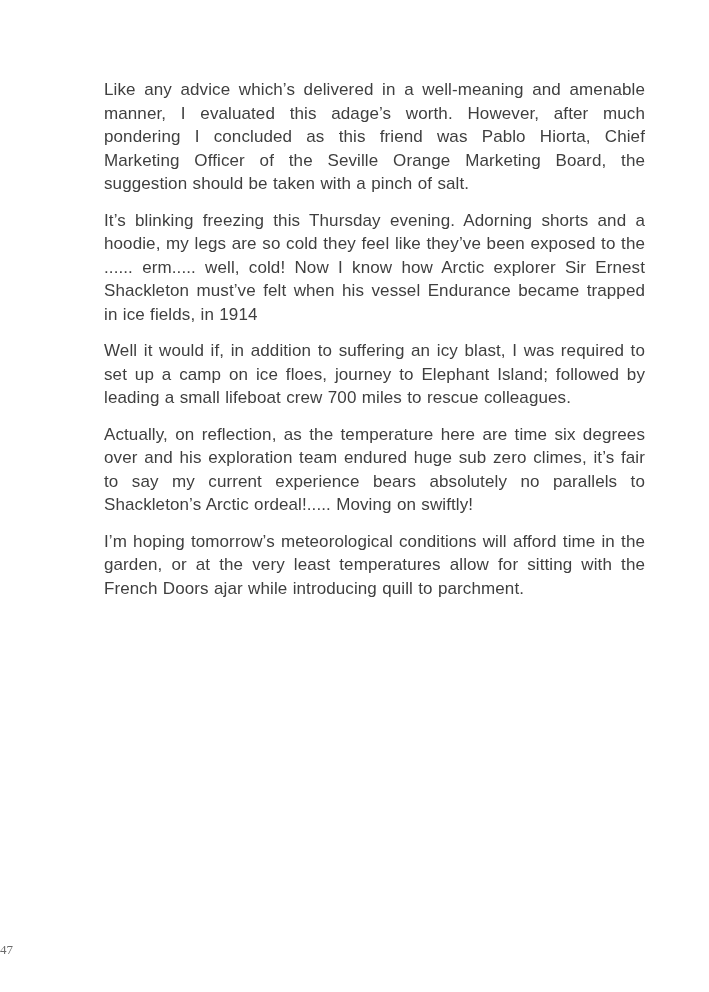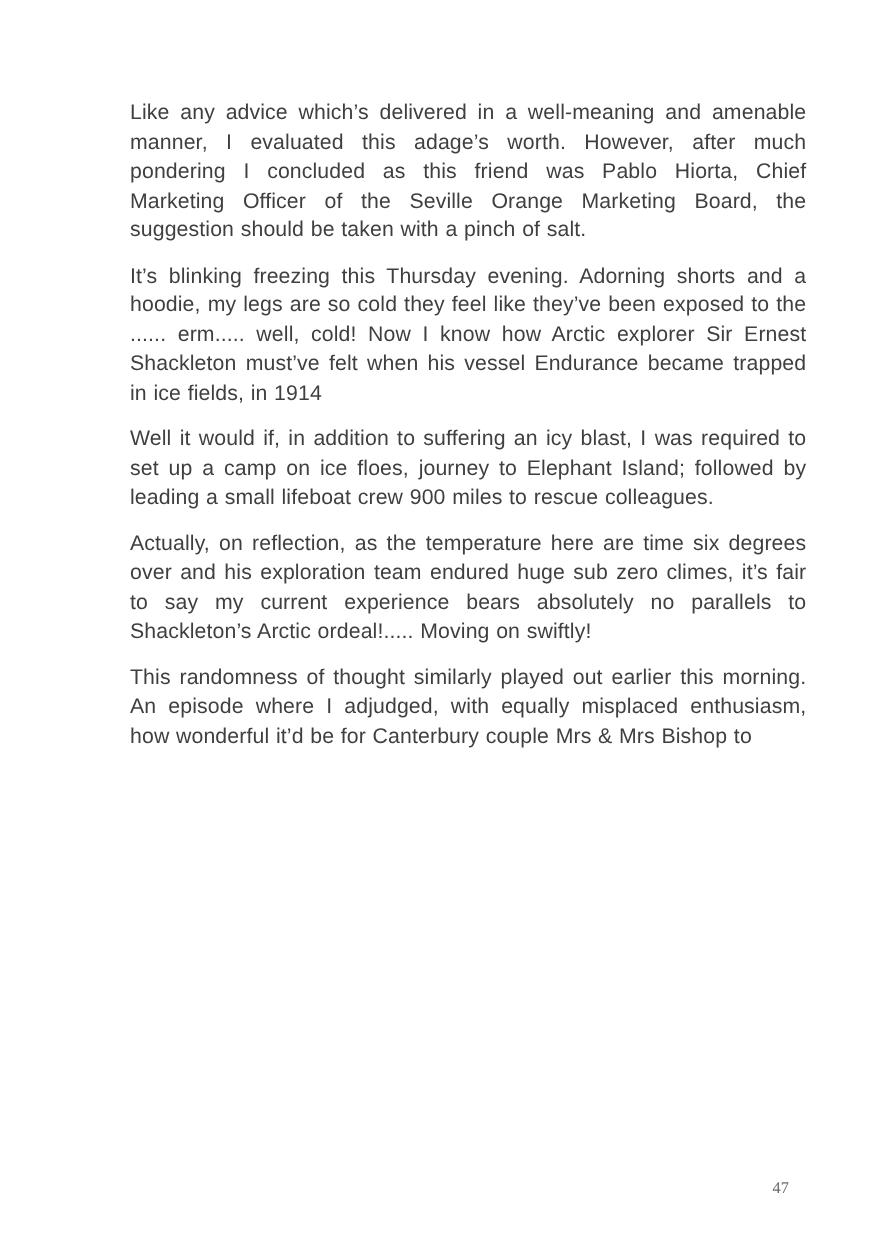--- a/index.html
+++ b/index.html
@@ -31,32 +31,32 @@
     color: #3f3f3f;
     text-align: justify;
     letter-spacing: 0.1px;
     word-spacing: 0.5px;
   }
   .page-number {
     position: absolute;
     bottom: 34px;
     left: 0;
     width: 631px;
-    text-align: right;
+    text-align: left;
     font-family: "Liberation Serif", serif;
     font-size: 13px;
     color: #6b6b6b;
   }
 </style>
 </head>
 <body>
 
 <div class="page">
   <div class="body-text">
     <p>Like any advice which’s delivered in a well-meaning and amenable manner, I evaluated this adage’s worth. However, after much pondering I concluded as this friend was Pablo Hiorta, Chief Marketing Officer of the Seville Orange Marketing Board, the suggestion should be taken with a pinch of salt.</p>
     <p>It’s blinking freezing this Thursday evening. Adorning shorts and a hoodie, my legs are so cold they feel like they’ve been exposed to the ...... erm..... well, cold! Now I know how Arctic explorer Sir Ernest Shackleton must’ve felt when his vessel Endurance became trapped in ice fields, in 1914</p>
-    <p>Well it would if, in addition to suffering an icy blast, I was required to set up a camp on ice floes, journey to Elephant Island; followed by leading a small lifeboat crew 900 miles to rescue colleagues.</p>
+    <p>Well it would if, in addition to suffering an icy blast, I was required to set up a camp on ice floes, journey to Elephant Island; followed by leading a small lifeboat crew 700 miles to rescue colleagues.</p>
     <p>Actually, on reflection, as the temperature here are time six degrees over and his exploration team endured huge sub zero climes, it’s fair to say my current experience bears absolutely no parallels to Shackleton’s Arctic ordeal!..... Moving on swiftly!</p>
-    <p>This randomness of thought similarly played out earlier this morning. An episode where I adjudged, with equally misplaced enthusiasm, how wonderful it’d be for Canterbury couple Mrs &amp; Mrs Bishop to</p>
+    <p>I’m hoping tomorrow’s meteorological conditions will afford time in the garden, or at the very least temperatures allow for sitting with the French Doors ajar while introducing quill to parchment.</p>
   </div>
 </div>
 
 <div class="page-number">47</div>
 
 </body></html>

